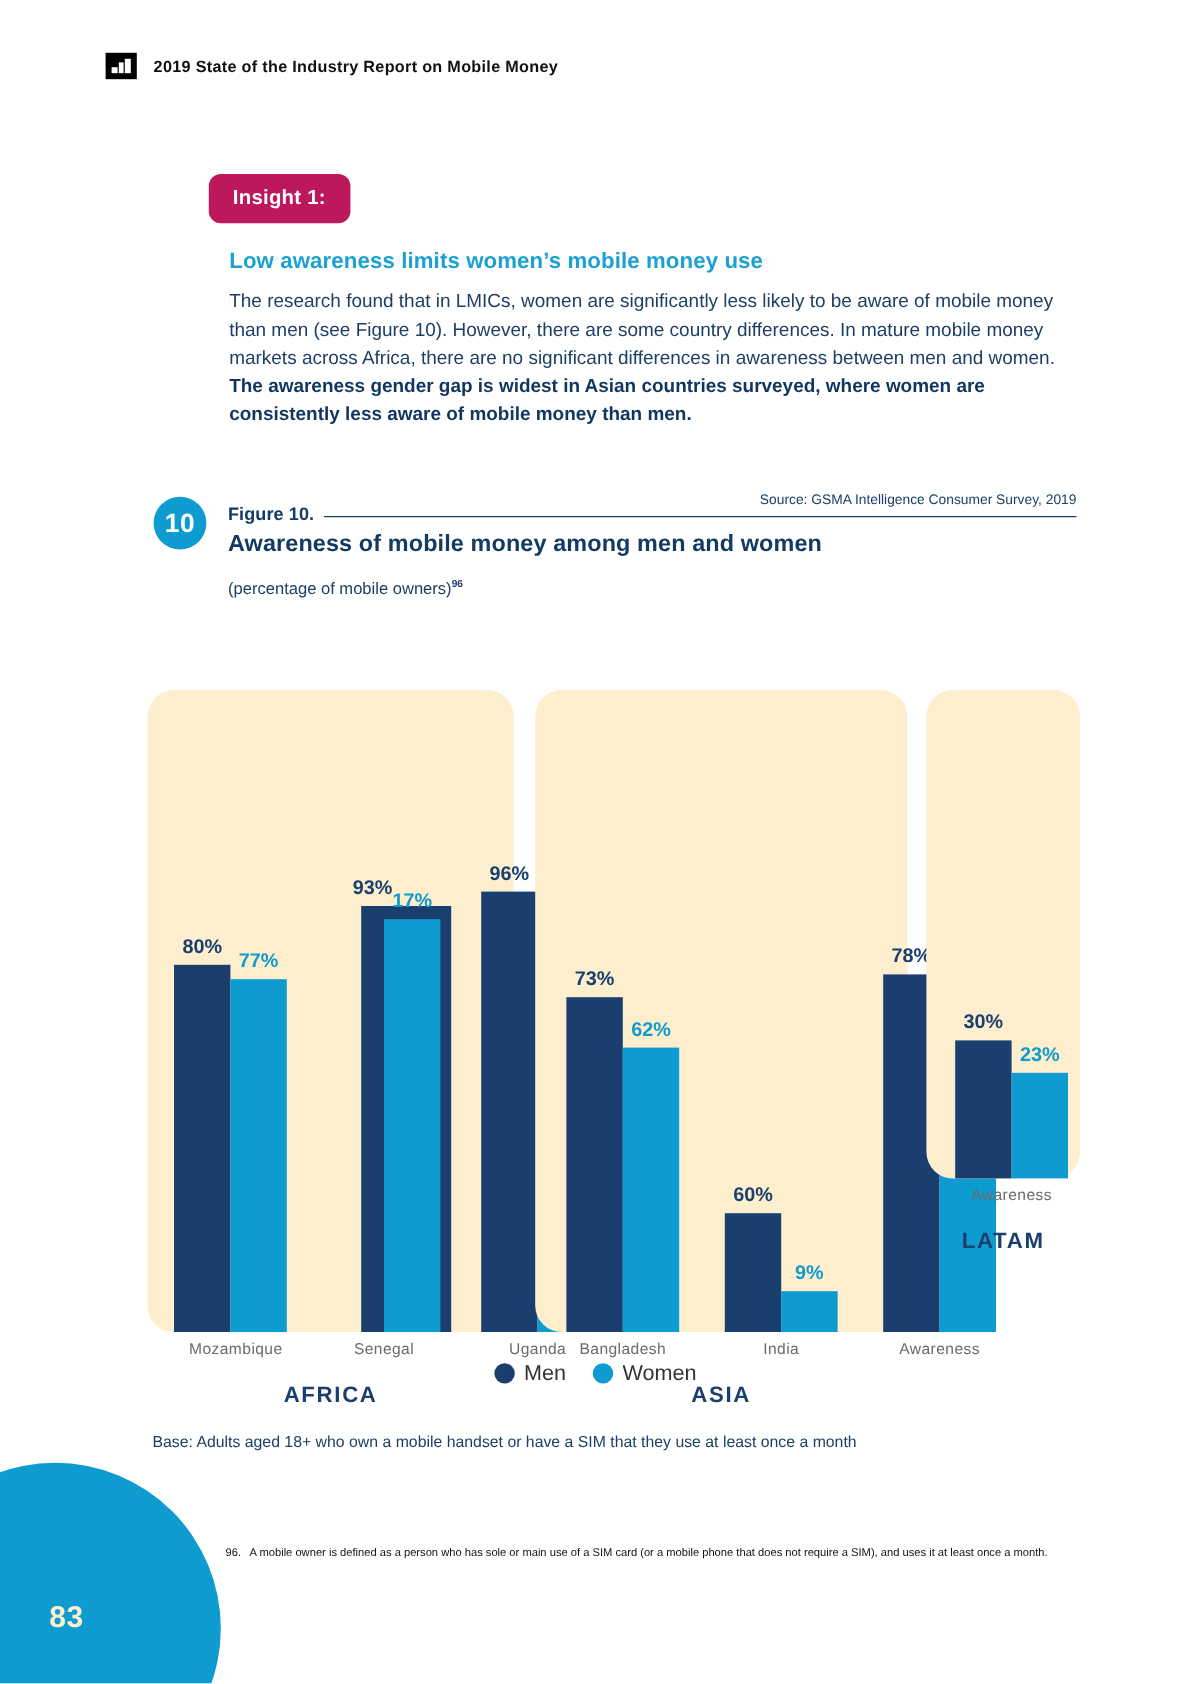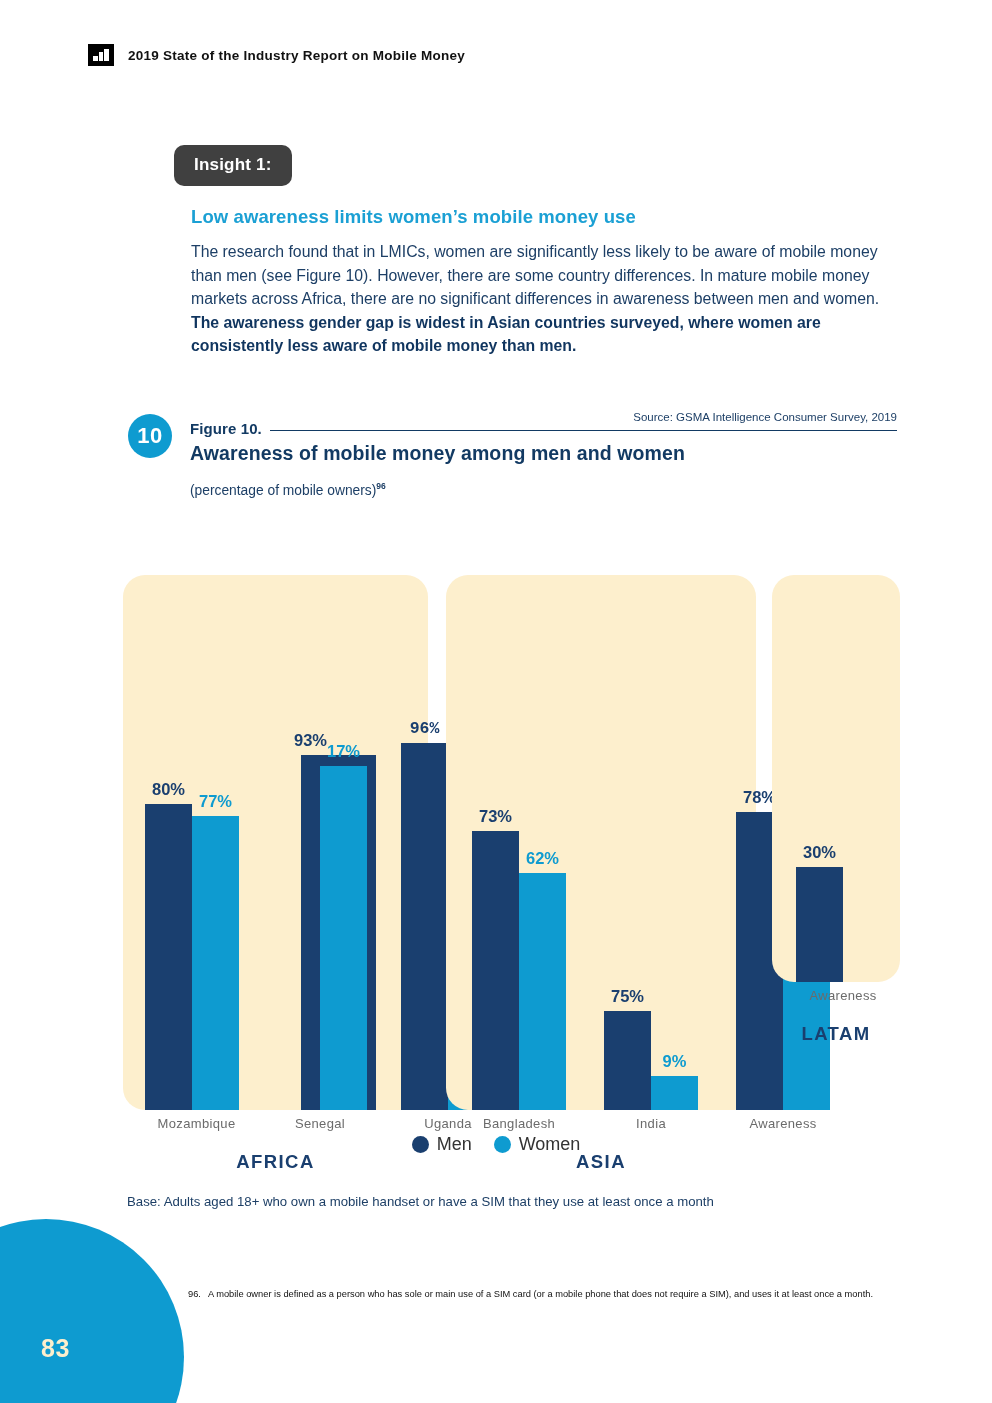--- a/index.html
+++ b/index.html
@@ -57,21 +57,21 @@
     color: #111111;
     letter-spacing: 0.25px;
     white-space: nowrap;
   }
 
   
   .insight-badge {
     position: absolute;
     left: 174px;
     top: 145px;
-    background: #404040;
+    background: #be185d;
     color: #ffffff;
     border-radius: 10px;
     padding: 10px 20px 11px 20px;
     font-size: 17px;
     font-weight: bold;
     letter-spacing: 0.2px;
   }
 
   
   .insight-heading {
@@ -356,21 +356,21 @@
             </div>
             <div class="bar-wrap" style="left: 47px; width: 47px;">
               <div class="bar women" style="height: 344px;"></div>
               <div class="bar-label women" style="bottom: 349px;">17%</div>
             </div>
             <div class="group-name">Senegal</div>
           </div>
           <div class="group" style="left: 278px; width: 94px; height: 382px;">
             <div class="bar-wrap" style="left: 0px; width: 47px;">
               <div class="bar men" style="height: 367px;"></div>
-              <div class="bar-label men" style="bottom: 372px; font-family: Liberation Mono, monospace;">96%</div>
+              <div class="bar-label men" style="bottom: 372px;">96%</div>
             </div>
             <div class="bar-wrap" style="left: 47px; width: 47px;">
               <div class="bar women" style="height: 351px;"></div>
               <div class="bar-label women" style="bottom: 356px;">92%</div>
             </div>
             <div class="group-name">Uganda</div>
           </div>
           <div class="region-name">AFRICA</div>
         </div>
     </div>
@@ -383,21 +383,21 @@
             </div>
             <div class="bar-wrap" style="left: 47px; width: 47px;">
               <div class="bar women" style="height: 237px;"></div>
               <div class="bar-label women" style="bottom: 242px;">62%</div>
             </div>
             <div class="group-name">Bangladesh</div>
           </div>
           <div class="group" style="left: 158px; width: 94px; height: 382px;">
             <div class="bar-wrap" style="left: 0px; width: 47px;">
               <div class="bar men" style="height: 99px;"></div>
-              <div class="bar-label men" style="bottom: 104px;">75%</div>
+              <div class="bar-label men" style="bottom: 104px;">60%</div>
             </div>
             <div class="bar-wrap" style="left: 47px; width: 47px;">
               <div class="bar women" style="height: 34px;"></div>
               <div class="bar-label women" style="bottom: 39px;">9%</div>
             </div>
             <div class="group-name">India</div>
           </div>
           <div class="group" style="left: 290px; width: 94px; height: 382px;">
             <div class="bar-wrap" style="left: 0px; width: 47px;">
               <div class="bar men" style="height: 298px;"></div>
@@ -411,20 +411,24 @@
           </div>
           <div class="region-name">ASIA</div>
         </div>
     </div>
     <div class="panel panel-latam">
       <div class="plot">
           <div class="group" style="left: 24px; width: 94px; height: 382px;">
             <div class="bar-wrap" style="left: 0px; width: 47px;">
               <div class="bar men" style="height: 115px;"></div>
               <div class="bar-label men" style="bottom: 120px;">30%</div>
+            </div>
+            <div class="bar-wrap" style="left: 47px; width: 47px;">
+              <div class="bar women" style="height: 88px;"></div>
+              <div class="bar-label women" style="bottom: 93px;">23%</div>
             </div>
             <div class="group-name">Awareness</div>
           </div>
           <div class="region-name">LATAM</div>
         </div>
     </div>
   </div>
 
   <div class="legend">
     <div class="legend-item">

